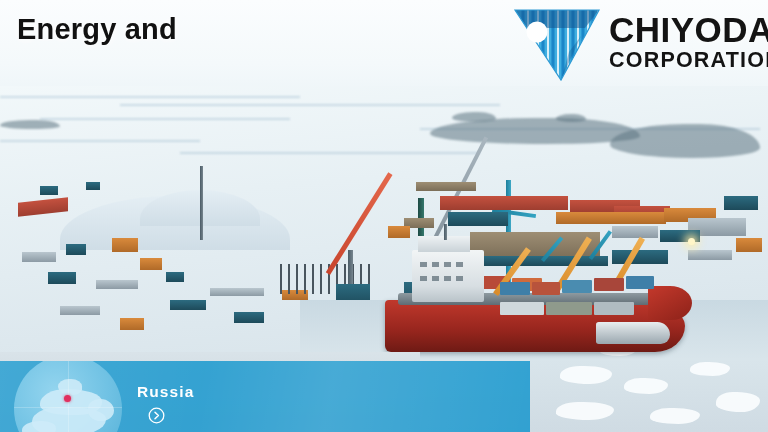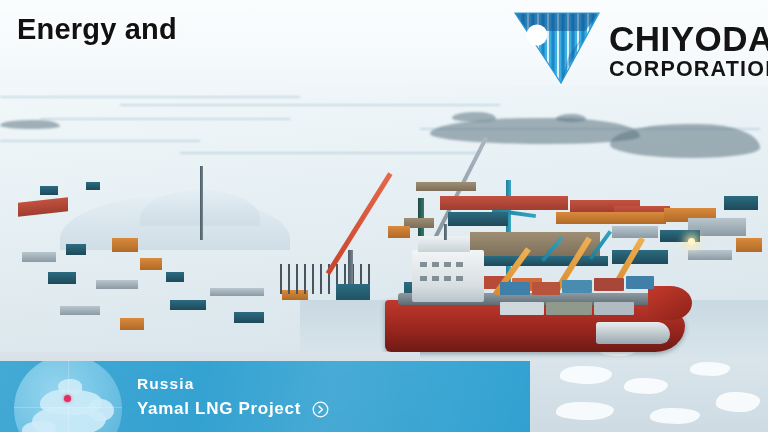--- a/index.html
+++ b/index.html
@@ -176,21 +176,21 @@
     white-space: nowrap;
   }
   .headline .hl-line { display: block; }
 
   
   .logo {
     position: absolute;
     left: 511px; top: 6px;
     width: 252px; height: 84px;
     display: flex;
-    align-items: center;
+    align-items: flex-start;
   }
   .logo-mark {
     width: 92px; height: 78px;
     flex: 0 0 auto;
     position: relative;
   }
   .logo-word {
     margin-left: 6px;
     padding-top: 6px;
     color: #141414;
@@ -250,21 +250,21 @@
   .marker-dot {
     position: absolute;
     left: 50px; top: 40px;
     width: 7px; height: 7px;
     border-radius: 50%;
     background: #e0305f;
     box-shadow: 0 0 3px rgba(224,48,95,0.8);
   }
   .caption-text {
     position: absolute;
-    left: 137px; top: 13px;
+    left: 137px; top: 21px;
     color: #ffffff;
   }
   .cap-country {
     display: block;
     font-size: 15.5px;
     font-weight: bold;
     letter-spacing: 1.1px;
     line-height: 1.35;
   }
   .cap-project-row {
@@ -473,21 +473,20 @@
       <div class="landmass" style="left:74px;top:44px;width:26px;height:22px;border-radius:45% 55% 50% 50%;"></div>
 
       <div class="geo-line" style="left:0;top:52px;width:108px;height:1px;"></div>
       <div class="geo-line" style="left:54px;top:0;width:1px;height:108px;"></div>
       <div class="marker-dot"></div>
     </div>
 
     <div class="caption-text">
       <span class="cap-country">Russia</span>
       <span class="cap-project-row">
-        <span class="cap-project">Yamal LNG Project</span>
         <span class="arrow-icon">
           <svg width="17" height="17" viewBox="0 0 17 17" aria-hidden="true">
             <circle cx="8.5" cy="8.5" r="7.3" fill="none" stroke="#ffffff" stroke-width="1.3"></circle>
             <polyline points="7,5.2 10.4,8.5 7,11.8" fill="none" stroke="#ffffff" stroke-width="1.5" stroke-linecap="round" stroke-linejoin="round"></polyline>
           </svg>
         </span>
       </span>
     </div>
   </div>
 

